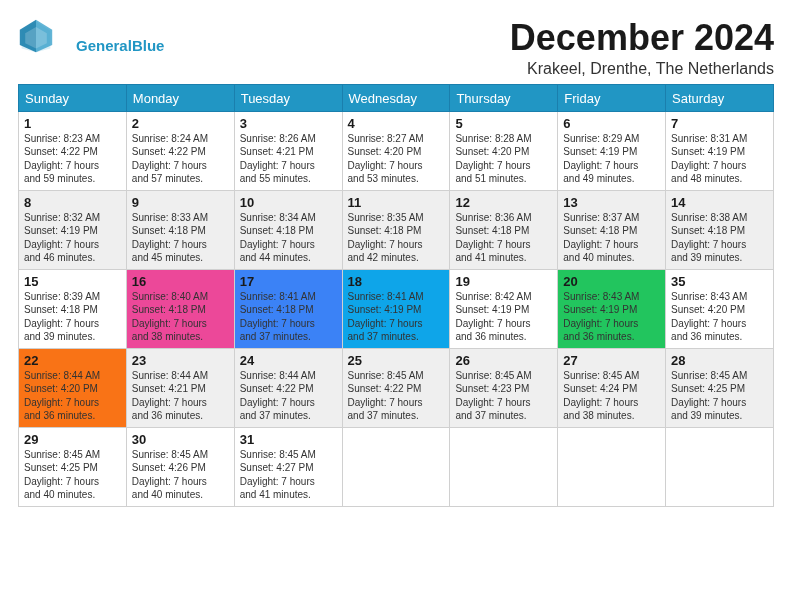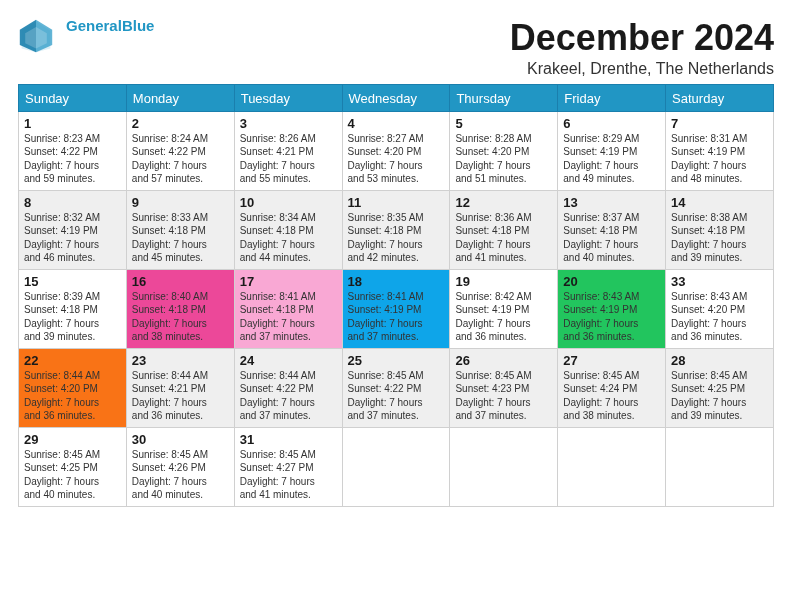--- a/index.html
+++ b/index.html
@@ -17,22 +17,22 @@
       background: #fff;
     }
     .header-row {
       display: flex;
       justify-content: space-between;
       align-items: flex-start;
       margin-bottom: 6px;
     }
     .logo {
       display: flex;
-      align-items: flex-start;
-      gap: 12px;
+      align-items: flex-end;
+      gap: 22px;
     }
     .logo-text {
       font-size: 15px;
       font-weight: bold;
       color: #1a1a1a;
       line-height: 1.1;
     }
     .logo-text span {
       color: #2196c4;
     }
@@ -224,21 +224,21 @@
           <div class="day-detail">
             Sunrise: 8:39 AM<br>Sunset: 4:18 PM<br>Daylight: 7 hours<br>and 39 minutes.
           </div>
         </td>
           <td style="background: #ec4899;">
           <span class="day-num">16</span>
           <div class="day-detail">
             Sunrise: 8:40 AM<br>Sunset: 4:18 PM<br>Daylight: 7 hours<br>and 38 minutes.
           </div>
         </td>
-          <td style="background: #f9a8d4;">
+          <td style="background: #3b82f6;">
           <span class="day-num">17</span>
           <div class="day-detail">
             Sunrise: 8:41 AM<br>Sunset: 4:18 PM<br>Daylight: 7 hours<br>and 37 minutes.
           </div>
         </td>
           <td style="background: #0ea5e9;">
           <span class="day-num">18</span>
           <div class="day-detail">
             Sunrise: 8:41 AM<br>Sunset: 4:19 PM<br>Daylight: 7 hours<br>and 37 minutes.
           </div>
@@ -249,21 +249,21 @@
             Sunrise: 8:42 AM<br>Sunset: 4:19 PM<br>Daylight: 7 hours<br>and 36 minutes.
           </div>
         </td>
           <td style="background: #22c55e;">
           <span class="day-num">20</span>
           <div class="day-detail">
             Sunrise: 8:43 AM<br>Sunset: 4:19 PM<br>Daylight: 7 hours<br>and 36 minutes.
           </div>
         </td>
           <td style="background: rgb(255, 255, 255);">
-          <span class="day-num">33</span>
+          <span class="day-num">35</span>
           <div class="day-detail">
             Sunrise: 8:43 AM<br>Sunset: 4:20 PM<br>Daylight: 7 hours<br>and 36 minutes.
           </div>
         </td>
         </tr>
         <tr>
           <td style="background: #f97316; margin-top: 26px;">
           <span class="day-num">22</span>
           <div class="day-detail">
             Sunrise: 8:44 AM<br>Sunset: 4:20 PM<br>Daylight: 7 hours<br>and 36 minutes.

